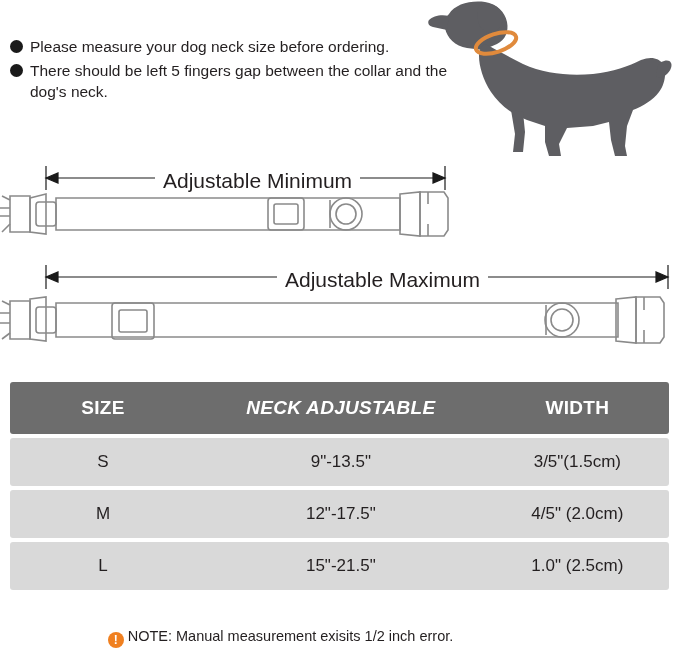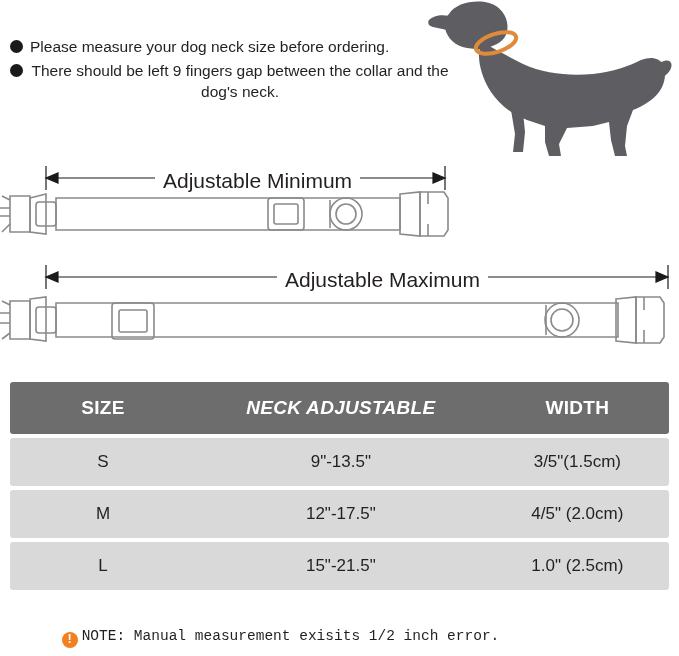--- a/index.html
+++ b/index.html
@@ -15,21 +15,20 @@
     position: relative;
     overflow: hidden;
   }
 
   
   .notes {
     position: absolute;
     left: 10px;
     top: 36px;
     width: 440px;
-    text-align: center;
   }
   .note-row {
     display: flex;
     align-items: flex-start;
     margin-bottom: 3px;
   }
   .bullet {
     width: 13px;
     height: 13px;
     border-radius: 50%;
@@ -114,21 +113,20 @@
 
   
   .footer-note {
     position: absolute;
     left: 0;
     top: 628px;
     width: 561px;
     text-align: center;
     font-size: 14.5px;
     color: #231f20;
-    font-family: Liberation Mono, monospace;
   }
   .warn-icon {
     display: inline-block;
     width: 16px;
     height: 16px;
     border-radius: 50%;
     background: #f08020;
     color: #ffffff;
     font-size: 12px;
     font-weight: bold;
@@ -141,21 +139,21 @@
 </head>
 <body>
 
 <div class="notes">
   <div class="note-row">
     <span class="bullet"></span>
     <span class="note-text">Please measure your dog neck size before ordering.</span>
   </div>
   <div class="note-row">
     <span class="bullet"></span>
-    <span class="note-text">There should be left 9 fingers gap between the collar and the dog's neck.</span>
+    <span class="note-text">There should be left 5 fingers gap between the collar and the dog's neck.</span>
   </div>
 </div>
 
 <div class="dog-wrap">
   <svg width="246" height="165" viewBox="0 0 246 165">
     <g fill="#5e5e62">
 
       <path d="M22 14 C28 4 44 0 58 2 C70 4 78 12 80 22 C82 32 78 40 70 44 L56 50 L40 48 C28 46 20 38 18 28 C16 22 18 18 22 14 Z"></path>
 
       <path d="M22 16 C14 14 6 16 2 20 C0 23 2 26 6 27 L20 30 Z"></path>

